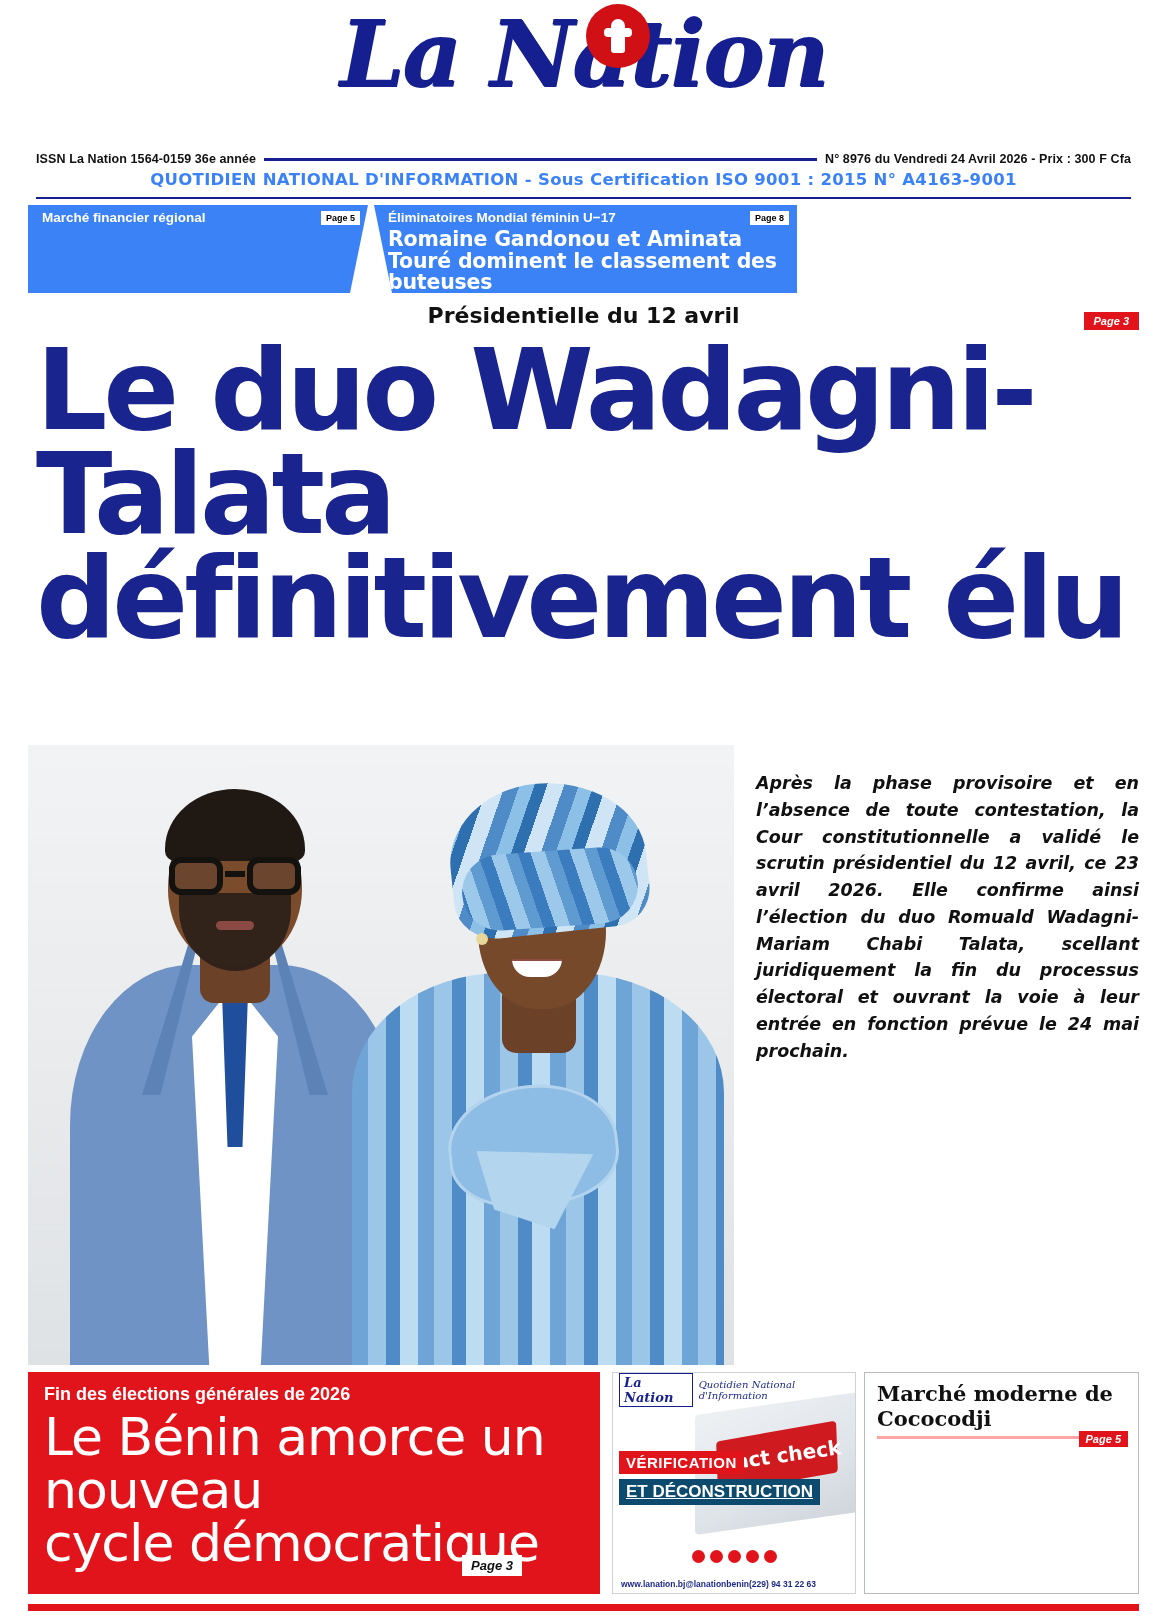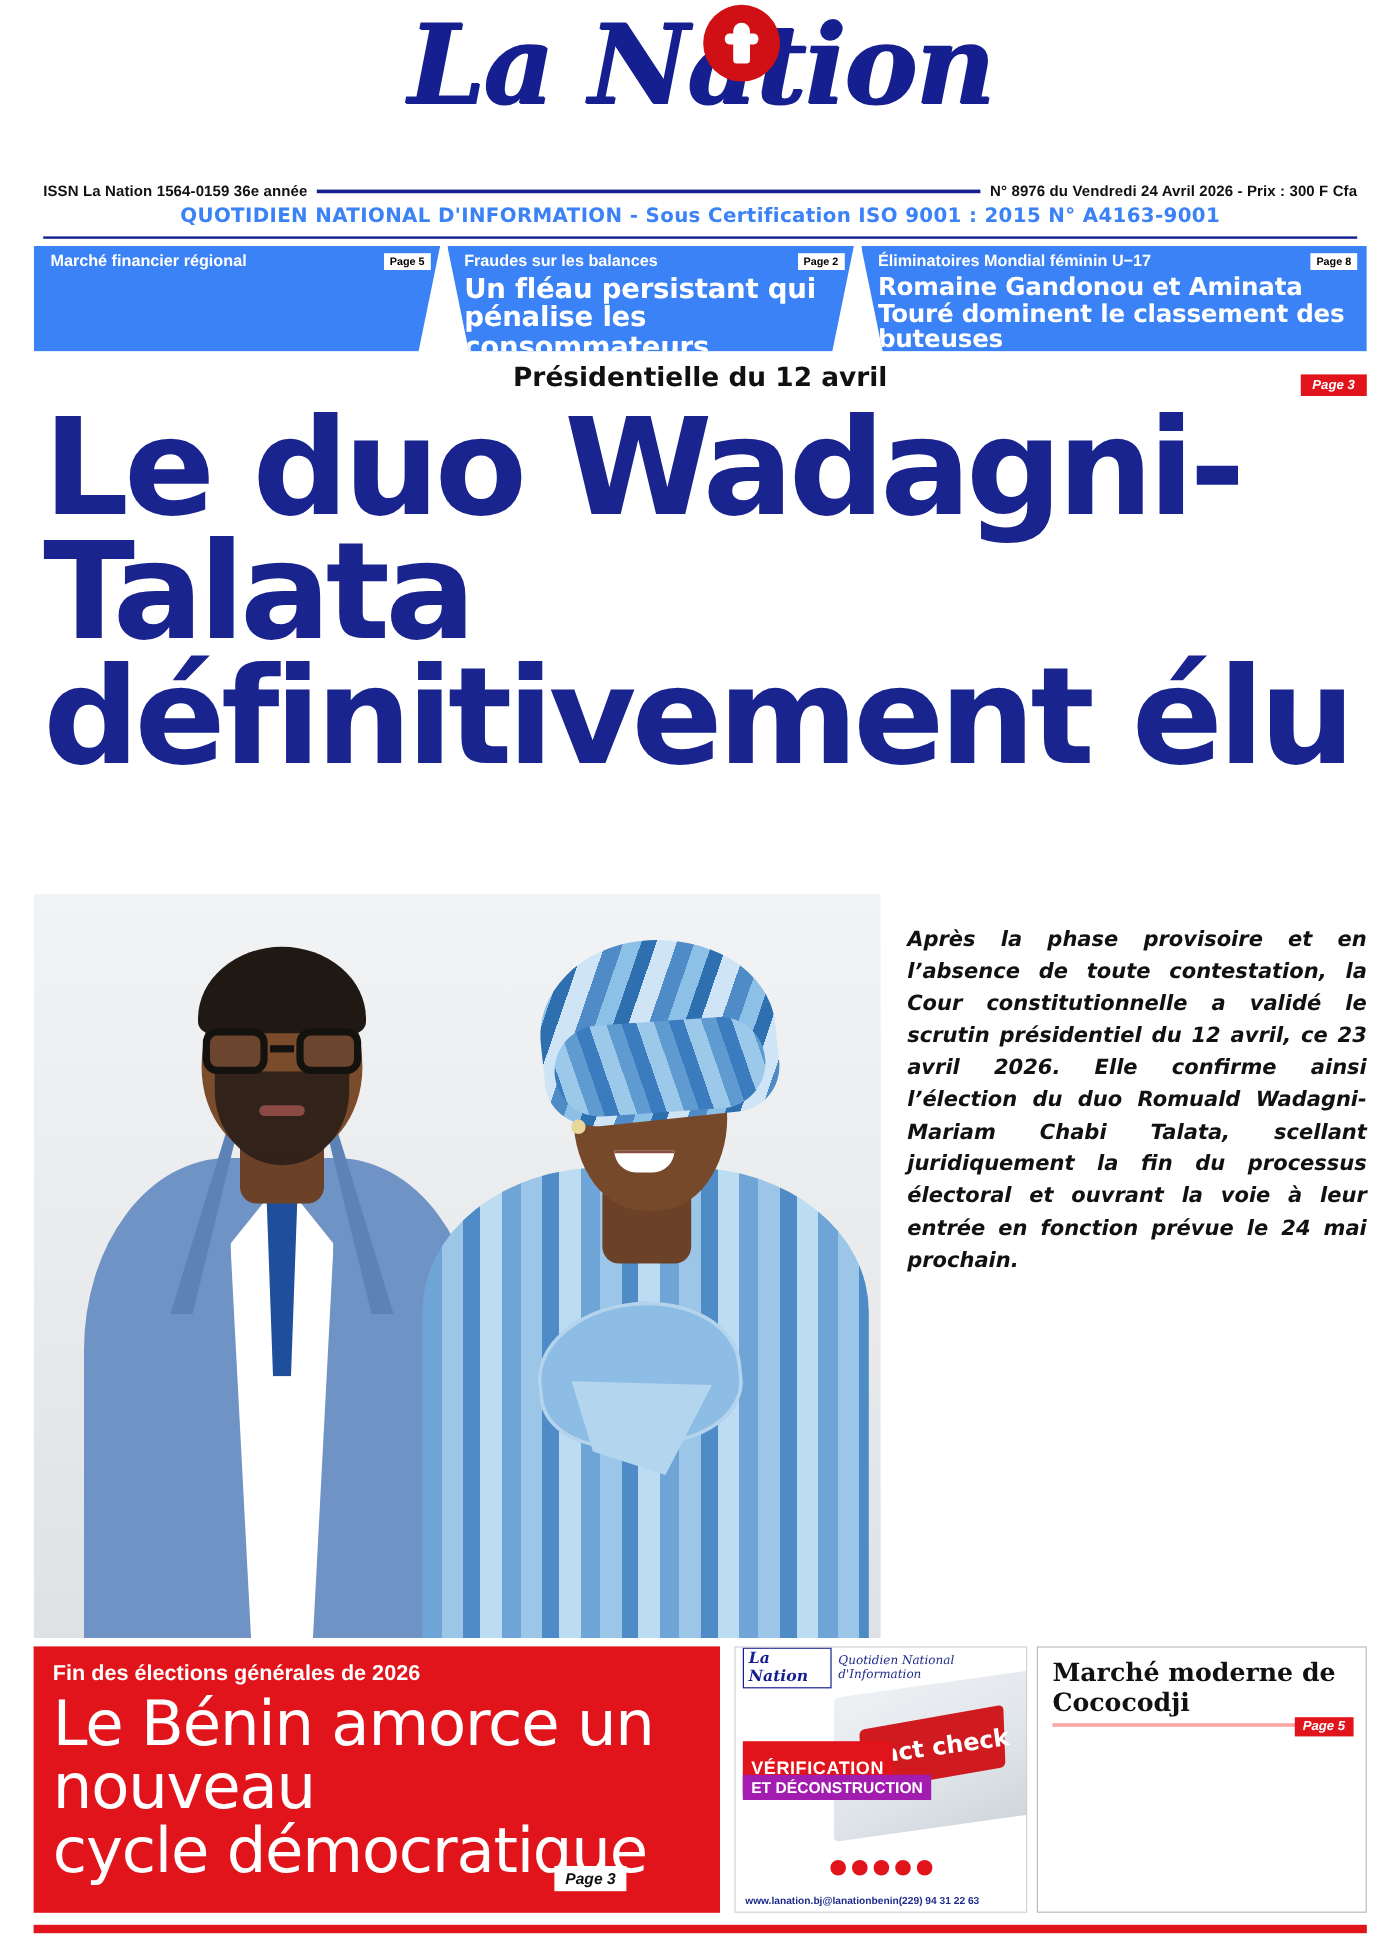--- a/index.html
+++ b/index.html
@@ -320,26 +320,26 @@
   }
   .bm .fc-word {
     position: absolute; right: 14px; top: 70px;
     color: #ffffff; font-weight: bold; font-size: 20px;
     transform: rotate(-8deg);
     font-family: "DejaVu Sans", sans-serif;
   }
   .bm .tag1 {
     position: absolute; left: 6px; top: 78px;
     background: #e1141b; color: #fff; font-weight: bold;
-    font-size: 15px; padding: 14px 7px; letter-spacing: 0.5px;
+    font-size: 15px; padding: 3px 7px; letter-spacing: 0.5px;
   }
   .bm .tag2 {
     position: absolute; left: 6px; top: 106px;
-    background: #a21caf; color: #fff; font-weight: bold;
-    font-size: 13px; padding: 3px 7px;
+    background: #0c4a6e; color: #fff; font-weight: bold;
+    font-size: 17px; padding: 3px 7px; text-decoration: underline;
   }
   .bm .socials {
     position: absolute; left: 0; right: 0; bottom: 30px;
     display: flex; justify-content: center; gap: 5px;
   }
   .bm .socials i {
     width: 13px; height: 13px; border-radius: 50%;
     background: #e1141b; display: inline-block;
   }
   .bm .foot {
@@ -392,25 +392,20 @@
     <div class="issn-right">N° 8976 du Vendredi 24 Avril  2026 - Prix : 300 F Cfa</div>
   </div>
 
   <div class="subtitle">QUOTIDIEN  NATIONAL  D'INFORMATION - Sous Certification ISO 9001 : 2015 N° A4163-9001</div>
   <div class="rule-under"></div>
 
   <div class="teasers">
     <div class="teaser t1 skew-r">
       <div class="kicker">Marché financier régional</div>
       <div class="pagetag">Page 5</div>
-    </div>
-    <div class="teaser t2 skew-both">
-      <div class="kicker">Fraudes sur les balances</div>
-      <div class="head">Un fléau persistant qui pénalise les consommateurs</div>
-      <div class="pagetag">Page 2</div>
     </div>
     <div class="teaser t3 skew-l">
       <div class="kicker">Éliminatoires Mondial féminin U−17</div>
       <div class="head">Romaine Gandonou et Aminata Touré dominent le classement des buteuses</div>
       <div class="pagetag">Page 8</div>
     </div>
   </div>
 
   <div class="lead-kicker-row">
     <div class="lead-kicker">Présidentielle du 12 avril</div>

